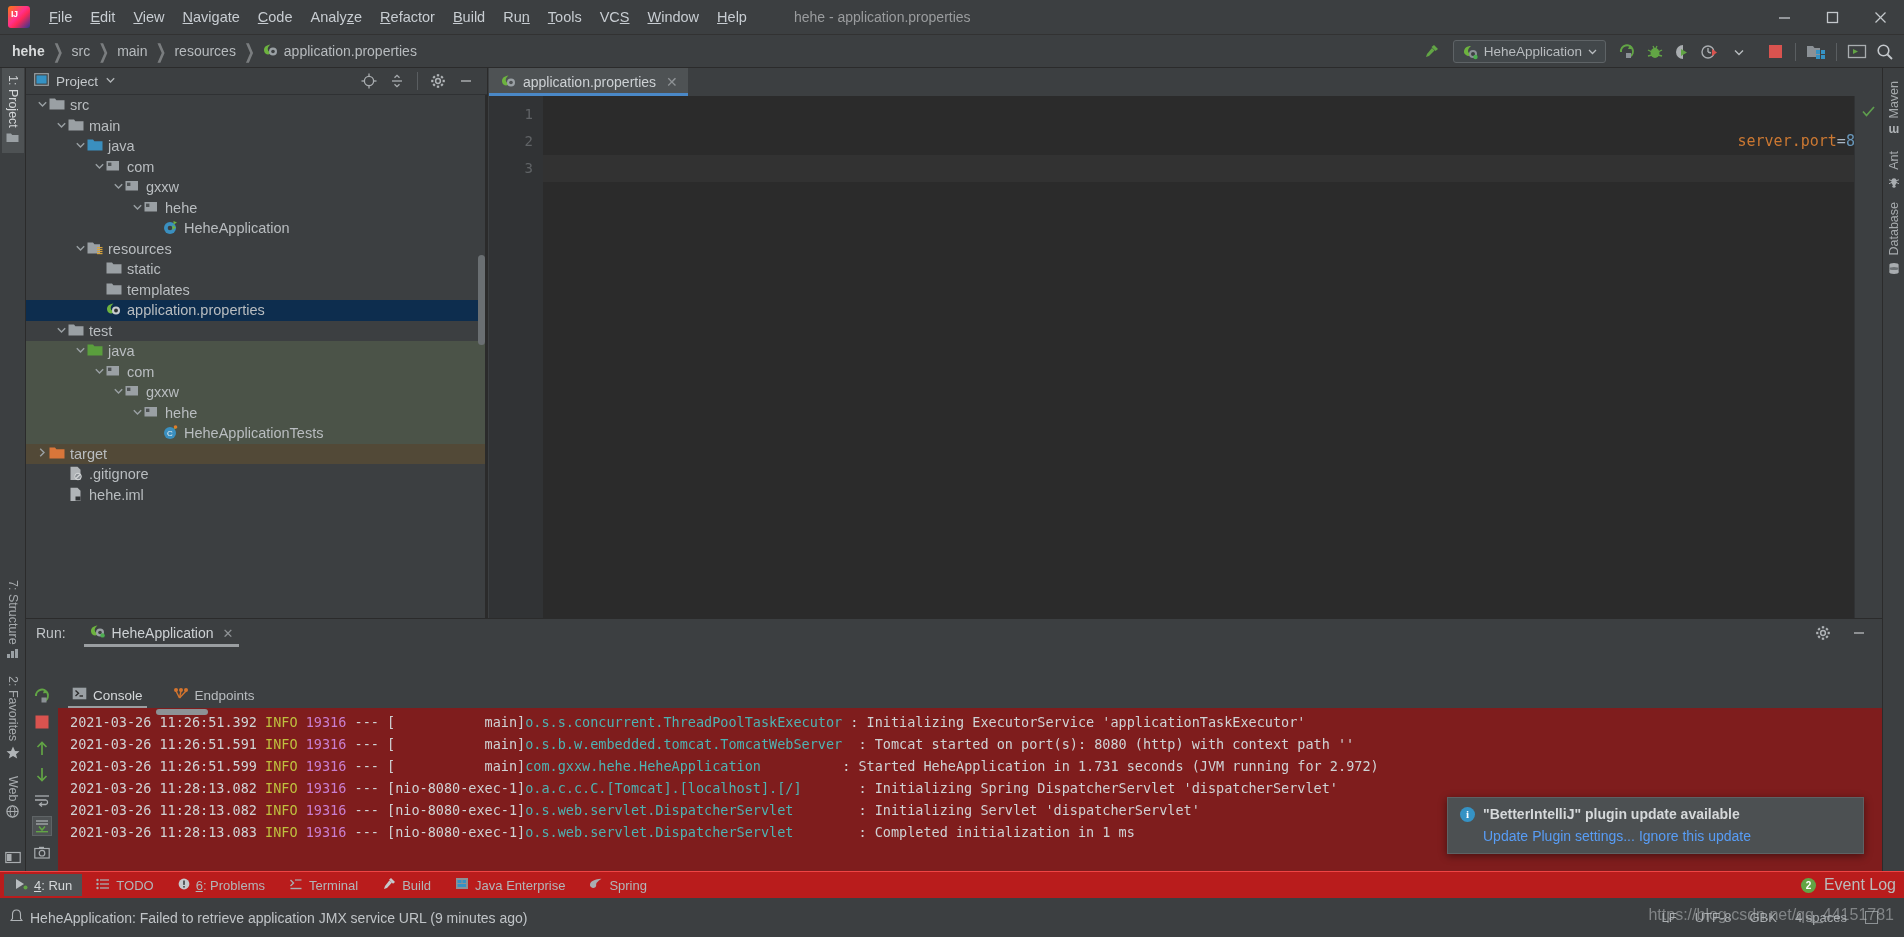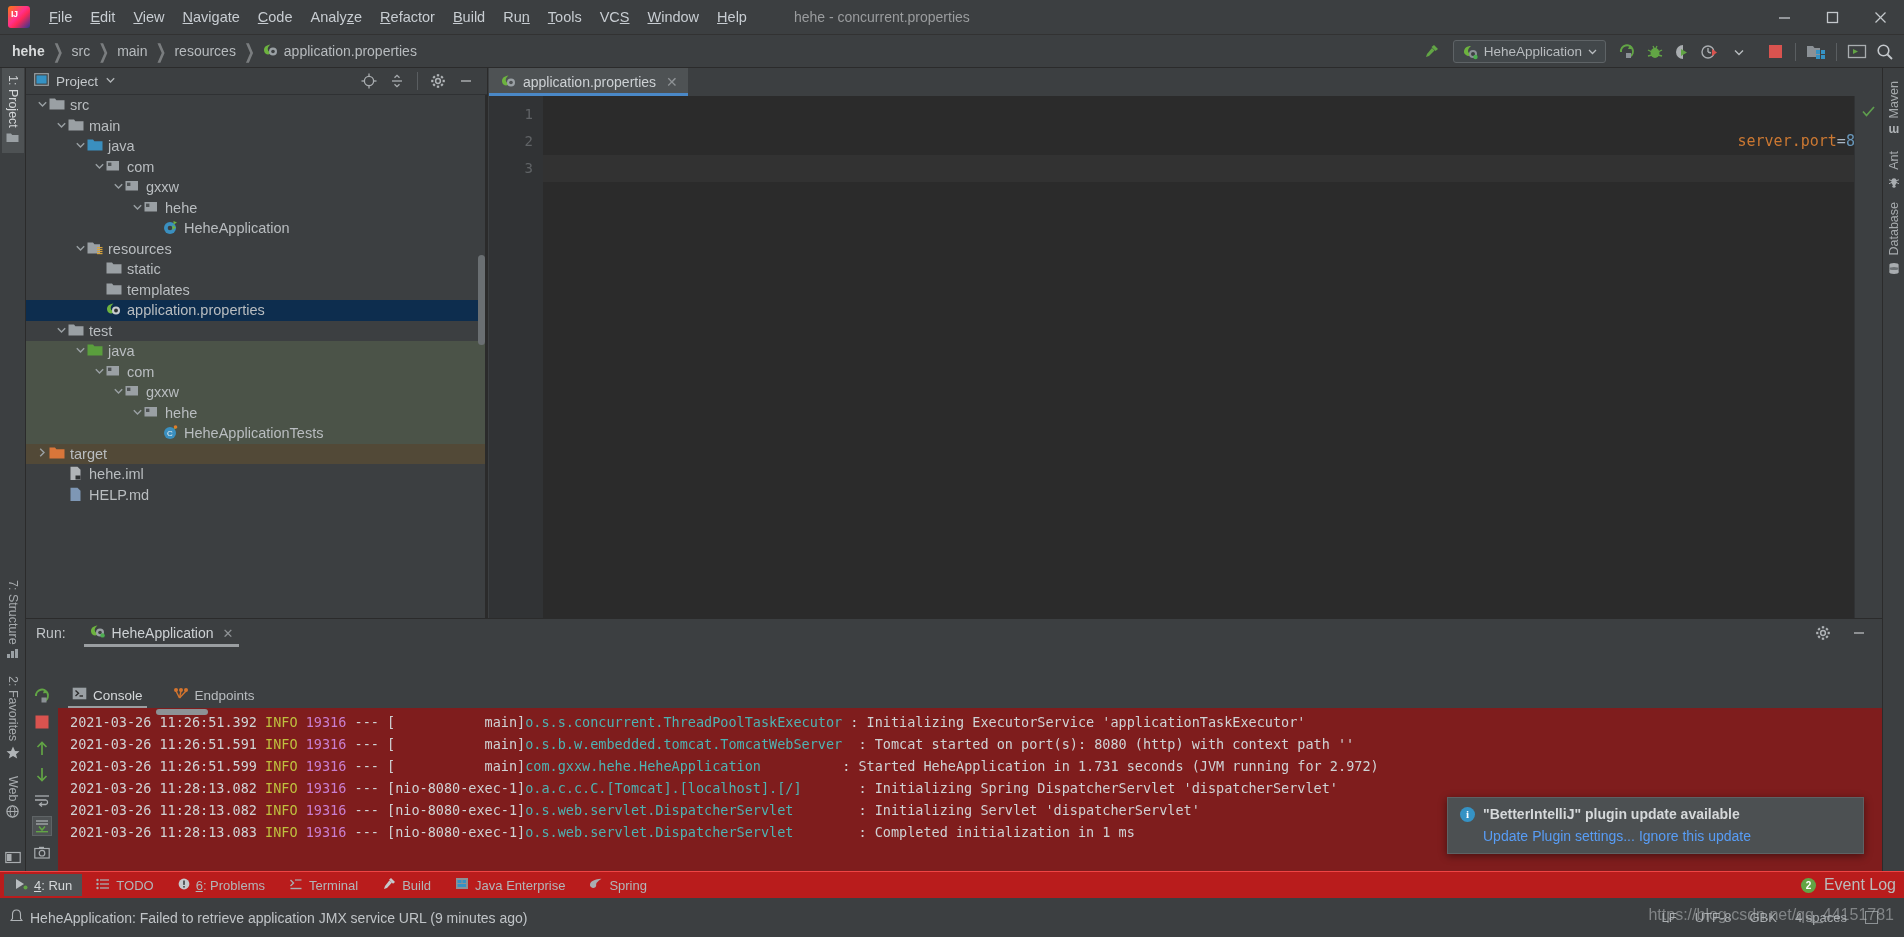--- a/index.html
+++ b/index.html
@@ -306,21 +306,21 @@
         <div class="menu-item"><u>C</u>ode</div>
         <div class="menu-item">Analy<u>z</u>e</div>
         <div class="menu-item"><u>R</u>efactor</div>
         <div class="menu-item"><u>B</u>uild</div>
         <div class="menu-item">Ru<u>n</u></div>
         <div class="menu-item"><u>T</u>ools</div>
         <div class="menu-item">VC<u>S</u></div>
         <div class="menu-item"><u>W</u>indow</div>
         <div class="menu-item"><u>H</u>elp</div>
       </div>
-    <div class="win-title">hehe - concurrent.properties</div>
+    <div class="win-title">hehe - application.properties</div>
     <div class="win-btns">
       <div class="win-btn">
         <svg width="13" height="13" viewBox="0 0 13 13">
             <line x1="1" y1="7" x2="12" y2="7" stroke="#c4c8cc" stroke-width="1.3"></line>
           </svg>
       </div>
       <div class="win-btn">
         <svg width="13" height="13" viewBox="0 0 13 13">
             <rect x="1.5" y="1.5" width="10" height="10" fill="none" stroke="#c4c8cc" stroke-width="1.3"></rect>
           </svg>
@@ -751,30 +751,32 @@
             </svg></span>
           <span class="ficon"><svg width="16" height="14" viewBox="0 0 16 14">
               <path d="M0.5 1.5 L6 1.5 L7.4 3.3 L15.5 3.3 L15.5 12.5 L0.5 12.5 Z" fill="#d9763a"></path>
             </svg></span>
           <span class="tlabel">target</span>
         </div>
         <div class="trow" style="padding-left: 29px;">
           <span class="arrow"></span>
           <span class="ficon"><svg width="16" height="15" viewBox="0 0 16 15">
               <path d="M2.5 0.8 L9.5 0.8 L12.5 3.8 L12.5 14 L2.5 14 Z" fill="#b0b4b7"></path>
-              <rect x="7.5" y="9.5" width="5" height="4" fill="#2e3133"></rect>
-            </svg></span>
-          <span class="tlabel">hehe.iml</span>
+              <circle cx="10" cy="10.5" r="3.3" fill="#8b9196" stroke="#d8dadb" stroke-width="1"></circle>
+              <line x1="8" y1="12.5" x2="12" y2="8.5" stroke="#d8dadb" stroke-width="1.1"></line>
+            </svg></span>
+          <span class="tlabel">.gitignore</span>
         </div>
         <div class="trow" style="padding-left: 29px;">
           <span class="arrow"></span>
           <span class="ficon"><svg width="16" height="15" viewBox="0 0 16 15">
-              <path d="M2.5 0.8 L9.5 0.8 L12.5 3.8 L12.5 14 L2.5 14 Z" fill="#7e97b5"></path>
-            </svg></span>
-          <span class="tlabel">HELP.md</span>
+              <path d="M2.5 0.8 L9.5 0.8 L12.5 3.8 L12.5 14 L2.5 14 Z" fill="#b0b4b7"></path>
+              <rect x="7.5" y="9.5" width="5" height="4" fill="#2e3133"></rect>
+            </svg></span>
+          <span class="tlabel">hehe.iml</span>
         </div>
       <div class="tree-scroll"></div>
       <div class="tree-vline"></div>
     </div>
   </div>
 
   <div class="editor-area">
     <div class="tabbar">
       <div class="etab">
         <span>

